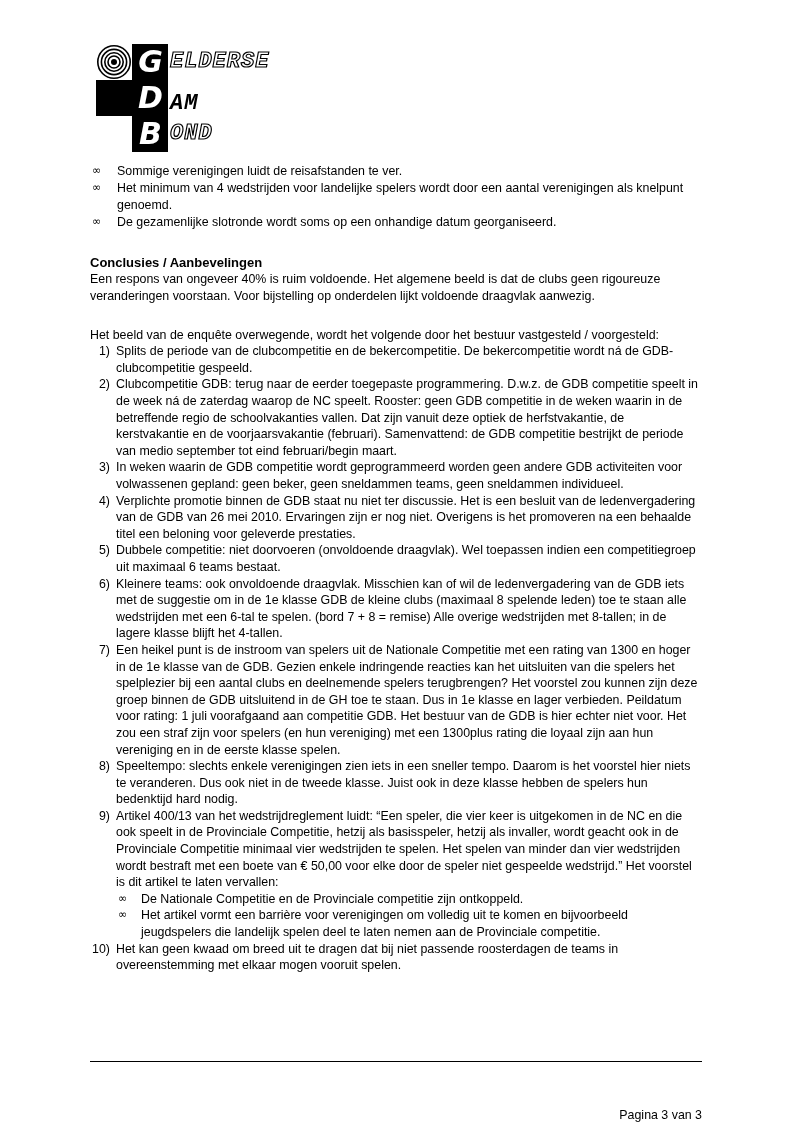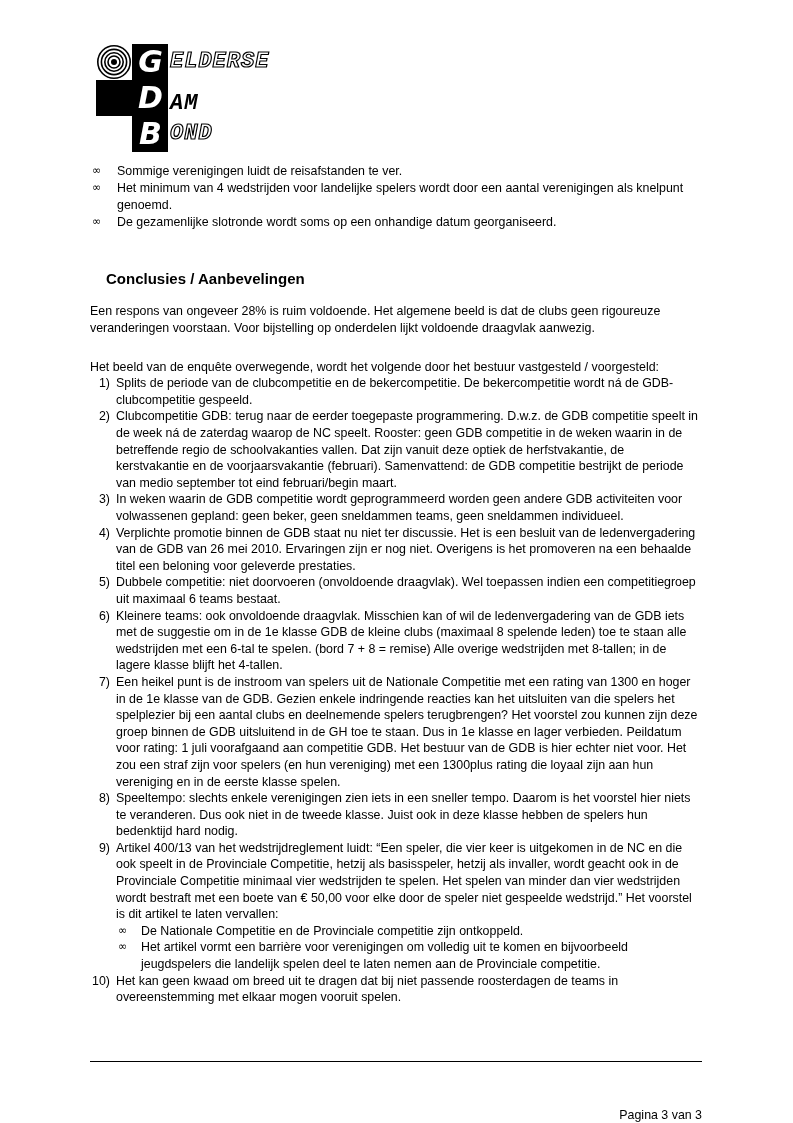--- a/index.html
+++ b/index.html
@@ -110,22 +110,22 @@
     font-size: 11px;
     line-height: 16.6px;
     font-family: "DejaVu Sans", sans-serif;
   }
 
   .section-gap-1 { height: 24px; }
   .section-gap-2 { height: 22px; }
 
   .heading {
     font-weight: bold;
-    margin: 16px;
-    font-size: 15px;
+    margin: 0;
+    font-size: 13px;
     line-height: 16.6px;
   }
   .para {
     margin: 0;
     font-size: 12.4px;
     line-height: 16.6px;
   }
 
   .num-list {
     margin: 0;
@@ -226,21 +226,21 @@
       </li>
       <li class="bullet-item">
         <span class="bullet-mark">∞</span>
         <span>De gezamenlijke slotronde wordt soms op een onhandige datum georganiseerd.</span>
       </li>
     </ul>
 
     <div class="section-gap-1"></div>
 
     <p class="heading">Conclusies / Aanbevelingen</p>
-    <p class="para">Een respons van ongeveer 28% is ruim voldoende. Het algemene beeld is dat de clubs geen rigoureuze veranderingen voorstaan. Voor bijstelling op onderdelen lijkt voldoende draagvlak aanwezig.</p>
+    <p class="para">Een respons van ongeveer 40% is ruim voldoende. Het algemene beeld is dat de clubs geen rigoureuze veranderingen voorstaan. Voor bijstelling op onderdelen lijkt voldoende draagvlak aanwezig.</p>
 
     <div class="section-gap-2"></div>
 
     <p class="para">Het beeld van de enquête overwegende, wordt het volgende door het bestuur vastgesteld / voorgesteld:</p>
 
     <ol class="num-list">
 
       <li class="num-item">
         <span class="num-mark">1)</span>
         <span>Splits de periode van de clubcompetitie en de bekercompetitie. De bekercompetitie wordt ná de GDB-clubcompetitie gespeeld.</span>

